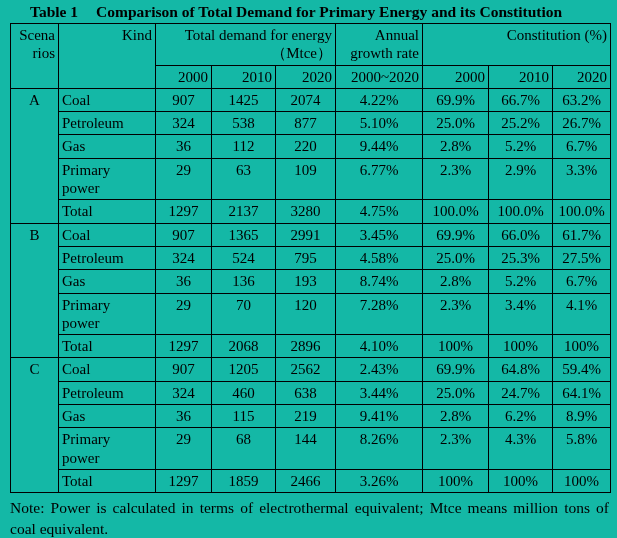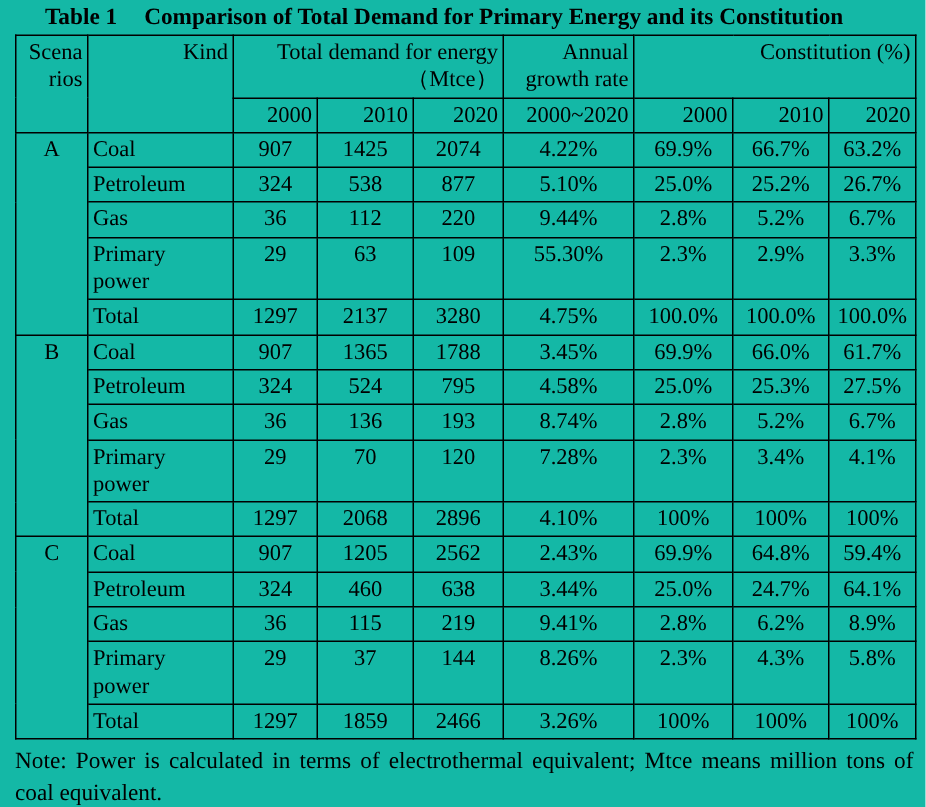--- a/index.html
+++ b/index.html
@@ -116,41 +116,41 @@
           <td class="num-cell">2.8%</td>
           <td class="num-cell">5.2%</td>
           <td class="num-cell">6.7%</td>
         </tr>
         <tr>
           <td class="kind-cell">Primary
 power</td>
           <td class="num-cell">29</td>
           <td class="num-cell">63</td>
           <td class="num-cell">109</td>
-          <td class="num-cell">55.30%</td>
+          <td class="num-cell">6.77%</td>
           <td class="num-cell">2.3%</td>
           <td class="num-cell">2.9%</td>
           <td class="num-cell">3.3%</td>
         </tr>
         <tr>
           <td class="kind-cell">Total</td>
           <td class="num-cell">1297</td>
           <td class="num-cell">2137</td>
           <td class="num-cell">3280</td>
           <td class="num-cell">4.75%</td>
           <td class="num-cell">100.0%</td>
           <td class="num-cell">100.0%</td>
           <td class="num-cell">100.0%</td>
         </tr>
         <tr>
           <td class="scenario-cell" rowspan="5">B</td>
           <td class="kind-cell">Coal</td>
           <td class="num-cell">907</td>
           <td class="num-cell">1365</td>
-          <td class="num-cell">1788</td>
+          <td class="num-cell">2991</td>
           <td class="num-cell">3.45%</td>
           <td class="num-cell">69.9%</td>
           <td class="num-cell">66.0%</td>
           <td class="num-cell">61.7%</td>
         </tr>
         <tr>
           <td class="kind-cell">Petroleum</td>
           <td class="num-cell">324</td>
           <td class="num-cell">524</td>
           <td class="num-cell">795</td>
@@ -218,21 +218,21 @@
           <td class="num-cell">219</td>
           <td class="num-cell">9.41%</td>
           <td class="num-cell">2.8%</td>
           <td class="num-cell">6.2%</td>
           <td class="num-cell">8.9%</td>
         </tr>
         <tr>
           <td class="kind-cell">Primary
 power</td>
           <td class="num-cell">29</td>
-          <td class="num-cell">37</td>
+          <td class="num-cell">68</td>
           <td class="num-cell">144</td>
           <td class="num-cell">8.26%</td>
           <td class="num-cell">2.3%</td>
           <td class="num-cell">4.3%</td>
           <td class="num-cell">5.8%</td>
         </tr>
         <tr>
           <td class="kind-cell">Total</td>
           <td class="num-cell">1297</td>
           <td class="num-cell">1859</td>

